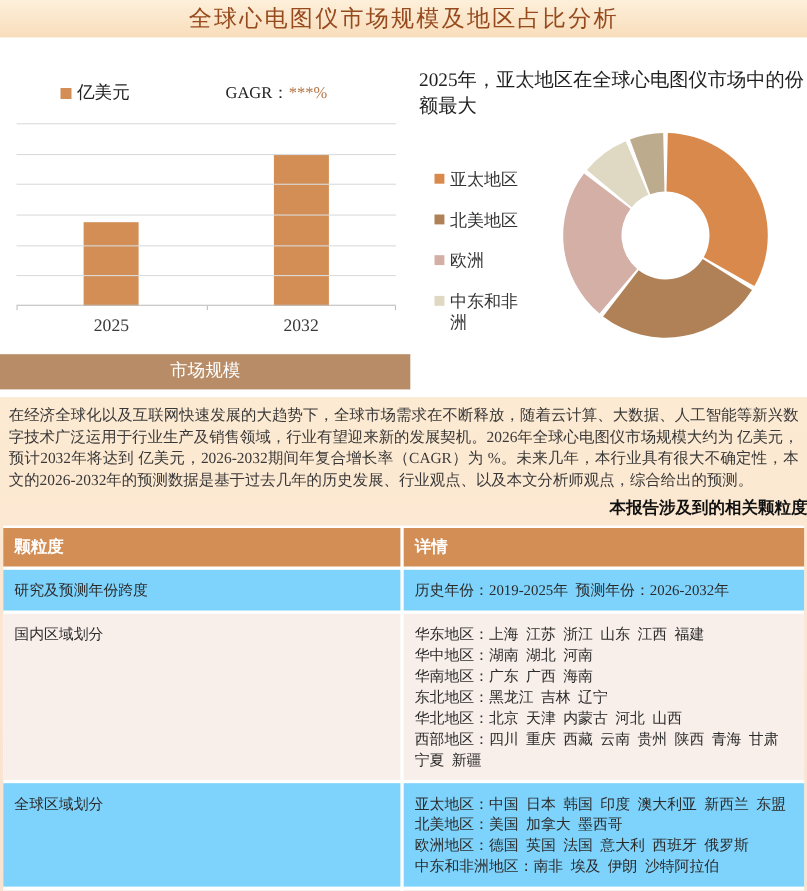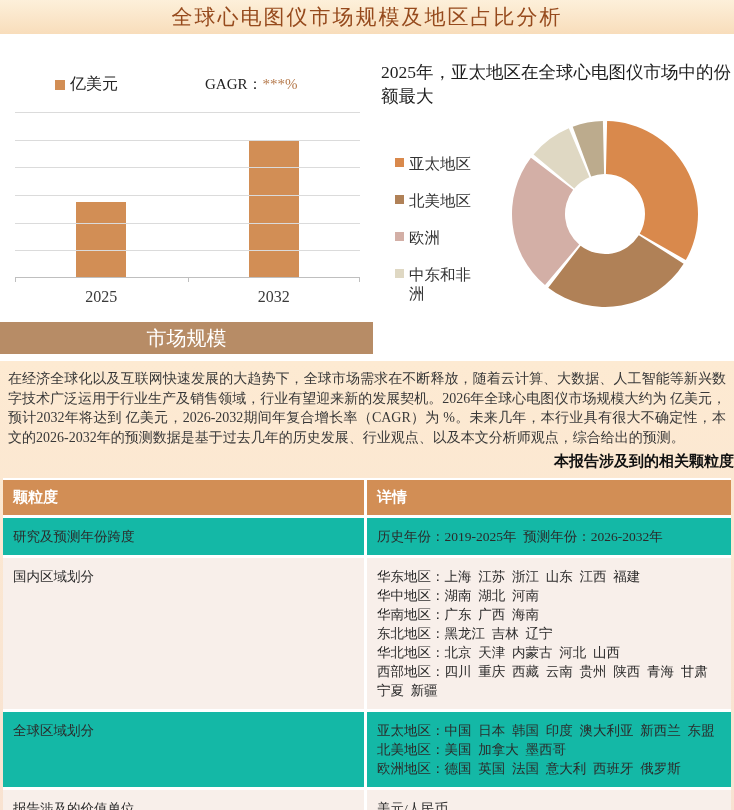--- a/index.html
+++ b/index.html
@@ -30,32 +30,32 @@
   .pie-panel{flex:1;position:relative;}
   .pie-heading{position:absolute;left:8px;top:6px;width:352px;font-size:17.5px;
                line-height:24px;color:#1f1f1f;}
   .pie-legend{position:absolute;left:22px;top:100px;}
   .pl-item{display:flex;margin-bottom:18px;font-size:15.5px;color:#333;line-height:19px;}
   .pl-item .sq{margin-top:4px;width:9px;height:9px;}
   .pl-label{width:66px;}
   .donut{position:absolute;left:132px;top:60px;}
   
   .tabs{height:32px;flex:none;margin-top:8px;display:flex;}
-  .tab{color:#fff;font-size:20px;text-align:center;line-height:32px;}
+  .tab{color:#fff;font-size:16px;text-align:center;line-height:32px;}
   .tab-left{width:373px;background:#B78C66;}
   .tab-right{flex:1;background:linear-gradient(90deg,#C7BEA1,#CFC7AD);}
   
   .content{margin-top:7px;flex:1;background:linear-gradient(180deg,#FDEAD2,#F8E2D1);}
   .para{padding:8px 8px 2px;font-size:14px;line-height:19.5px;text-align:justify;color:#383838;}
   .tbl-title{text-align:right;font-weight:bold;font-size:15px;color:#111;margin:3px 0 7px;}
   .grid-table{margin:0 3px;display:grid;grid-template-columns:361px 1fr;gap:3px;background:#fff;
               border-top:2px solid #fff;}
   .th{background:#D28E55;color:#fff;font-weight:bold;font-size:15px;padding:8px 10px;}
   .td{font-size:13.5px;color:#2b2b2b;padding:9px 10px;line-height:19px;white-space:pre-wrap;}
-  .row-a{background:#14b8a6;}
+  .row-a{background:#7dd3fc;}
   .row-b{background:#F8EFEA;}
 </style>
 </head>
 <body>
 
 <div class="page">
 
   <div class="title-bar">全球心电图仪市场规模及地区占比分析</div>
 
   <div class="charts">
@@ -133,19 +133,19 @@
     <div class="para">在经济全球化以及互联网快速发展的大趋势下，全球市场需求在不断释放，随着云计算、大数据、人工智能等新兴数字技术广泛运用于行业生产及销售领域，行业有望迎来新的发展契机。2026年全球心电图仪市场规模大约为 亿美元，预计2032年将达到 亿美元，2026-2032期间年复合增长率（CAGR）为 %。未来几年，本行业具有很大不确定性，本文的2026-2032年的预测数据是基于过去几年的历史发展、行业观点、以及本文分析师观点，综合给出的预测。</div>
     <div class="tbl-title">本报告涉及到的相关颗粒度</div>
     <div class="grid-table">
       <div class="th">颗粒度</div>
       <div class="th">详情</div>
     <div class="td row-a">研究及预测年份跨度</div>
         <div class="td row-a"><div>历史年份：2019-2025年  预测年份：2026-2032年</div></div>
         <div class="td row-b">国内区域划分</div>
         <div class="td row-b"><div>华东地区：上海  江苏  浙江  山东  江西  福建</div><div>华中地区：湖南  湖北  河南</div><div>华南地区：广东  广西  海南</div><div>东北地区：黑龙江  吉林  辽宁</div><div>华北地区：北京  天津  内蒙古  河北  山西</div><div>西部地区：四川  重庆  西藏  云南  贵州  陕西  青海  甘肃  宁夏  新疆</div></div>
         <div class="td row-a">全球区域划分</div>
-        <div class="td row-a"><div>亚太地区：中国  日本  韩国  印度  澳大利亚  新西兰  东盟</div><div>北美地区：美国  加拿大  墨西哥</div><div>欧洲地区：德国  英国  法国  意大利  西班牙  俄罗斯</div></div>
+        <div class="td row-a"><div>亚太地区：中国  日本  韩国  印度  澳大利亚  新西兰  东盟</div><div>北美地区：美国  加拿大  墨西哥</div><div>欧洲地区：德国  英国  法国  意大利  西班牙  俄罗斯</div><div>中东和非洲地区：南非  埃及  伊朗  沙特阿拉伯</div></div>
         <div class="td row-b">报告涉及的价值单位</div>
         <div class="td row-b"><div>美元/人民币</div></div>
       </div>
   </div>
 
 </div>
 
 </body></html>

